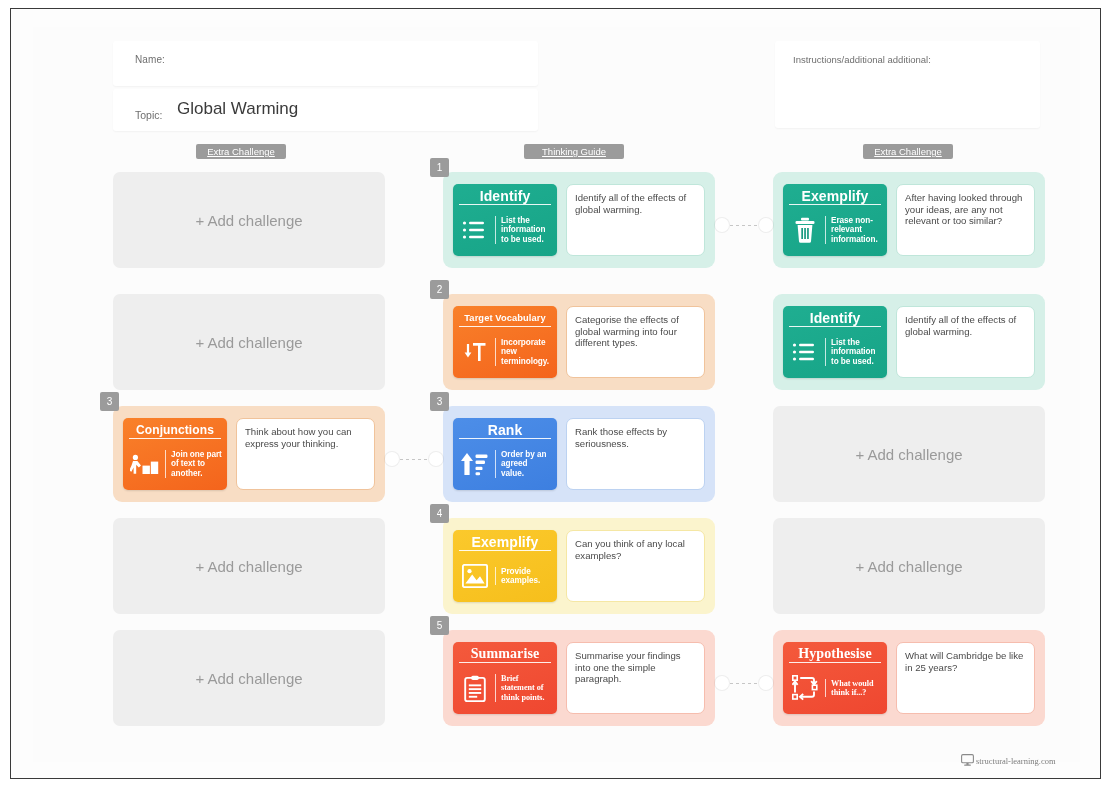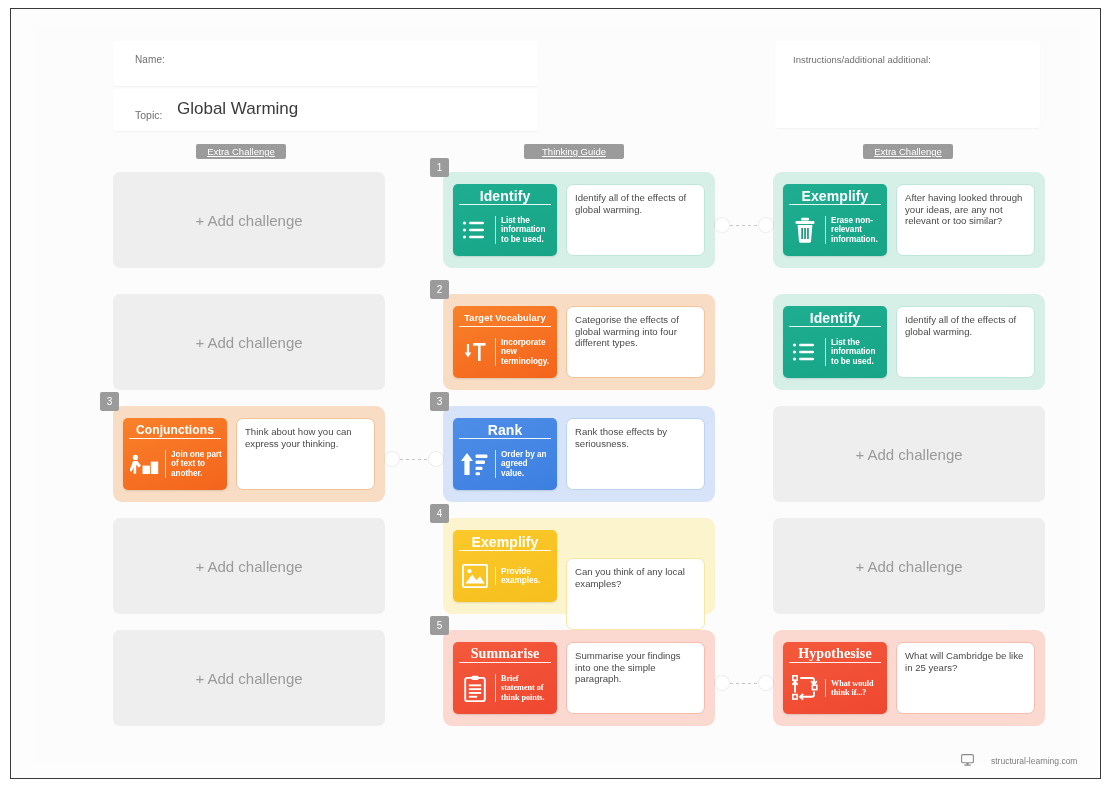--- a/index.html
+++ b/index.html
@@ -165,33 +165,33 @@
   .t-orange .block  { background: #f8ddc4; }
   .t-orange .vcard  { background: linear-gradient(160deg,#f9812a,#f4641c); }
   .t-orange .note   { border: 1.5px solid #f0c39b; }
 
   .t-blue   .block  { background: #d6e3f8; }
   .t-blue   .vcard  { background: linear-gradient(160deg,#4d8ee8,#3d7fe0); }
   .t-blue   .note   { border: 1.5px solid #bcd2f1; }
 
   .t-yellow .block  { background: #fbf4cd; }
   .t-yellow .vcard  { background: linear-gradient(160deg,#fbc92c,#f6bf1c); }
-  .t-yellow .note   { border: 1.5px solid #f5e7a4; margin-top: 28px; }
+  .t-yellow .note   { border: 1.5px solid #f5e7a4; }
 
   .t-red    .block  { background: #fbd9d0; }
   .t-red    .vcard  { background: linear-gradient(160deg,#f45a3c,#ef4730); font-family: Liberation Serif, serif; }
   .t-red    .note   { border: 1.5px solid #f6bdae; }
 
   .t-yellow .vcard-title,
   .t-yellow .vcard-sub { color: #ffffff; }
 
   
   .footer {
     position: absolute; left: 928px; top: 725px;
-    display: flex; align-items: center; gap: 17px;
+    display: flex; align-items: center; gap: 2px; font-family: Liberation Serif, serif;
   }
   .footer-text { font-size: 8.5px; color: #7d7d7d; }
 </style>
 </head>
 <body>
 
 <div class="page">
   <div class="sheet">
 
     <div class="name-box">

